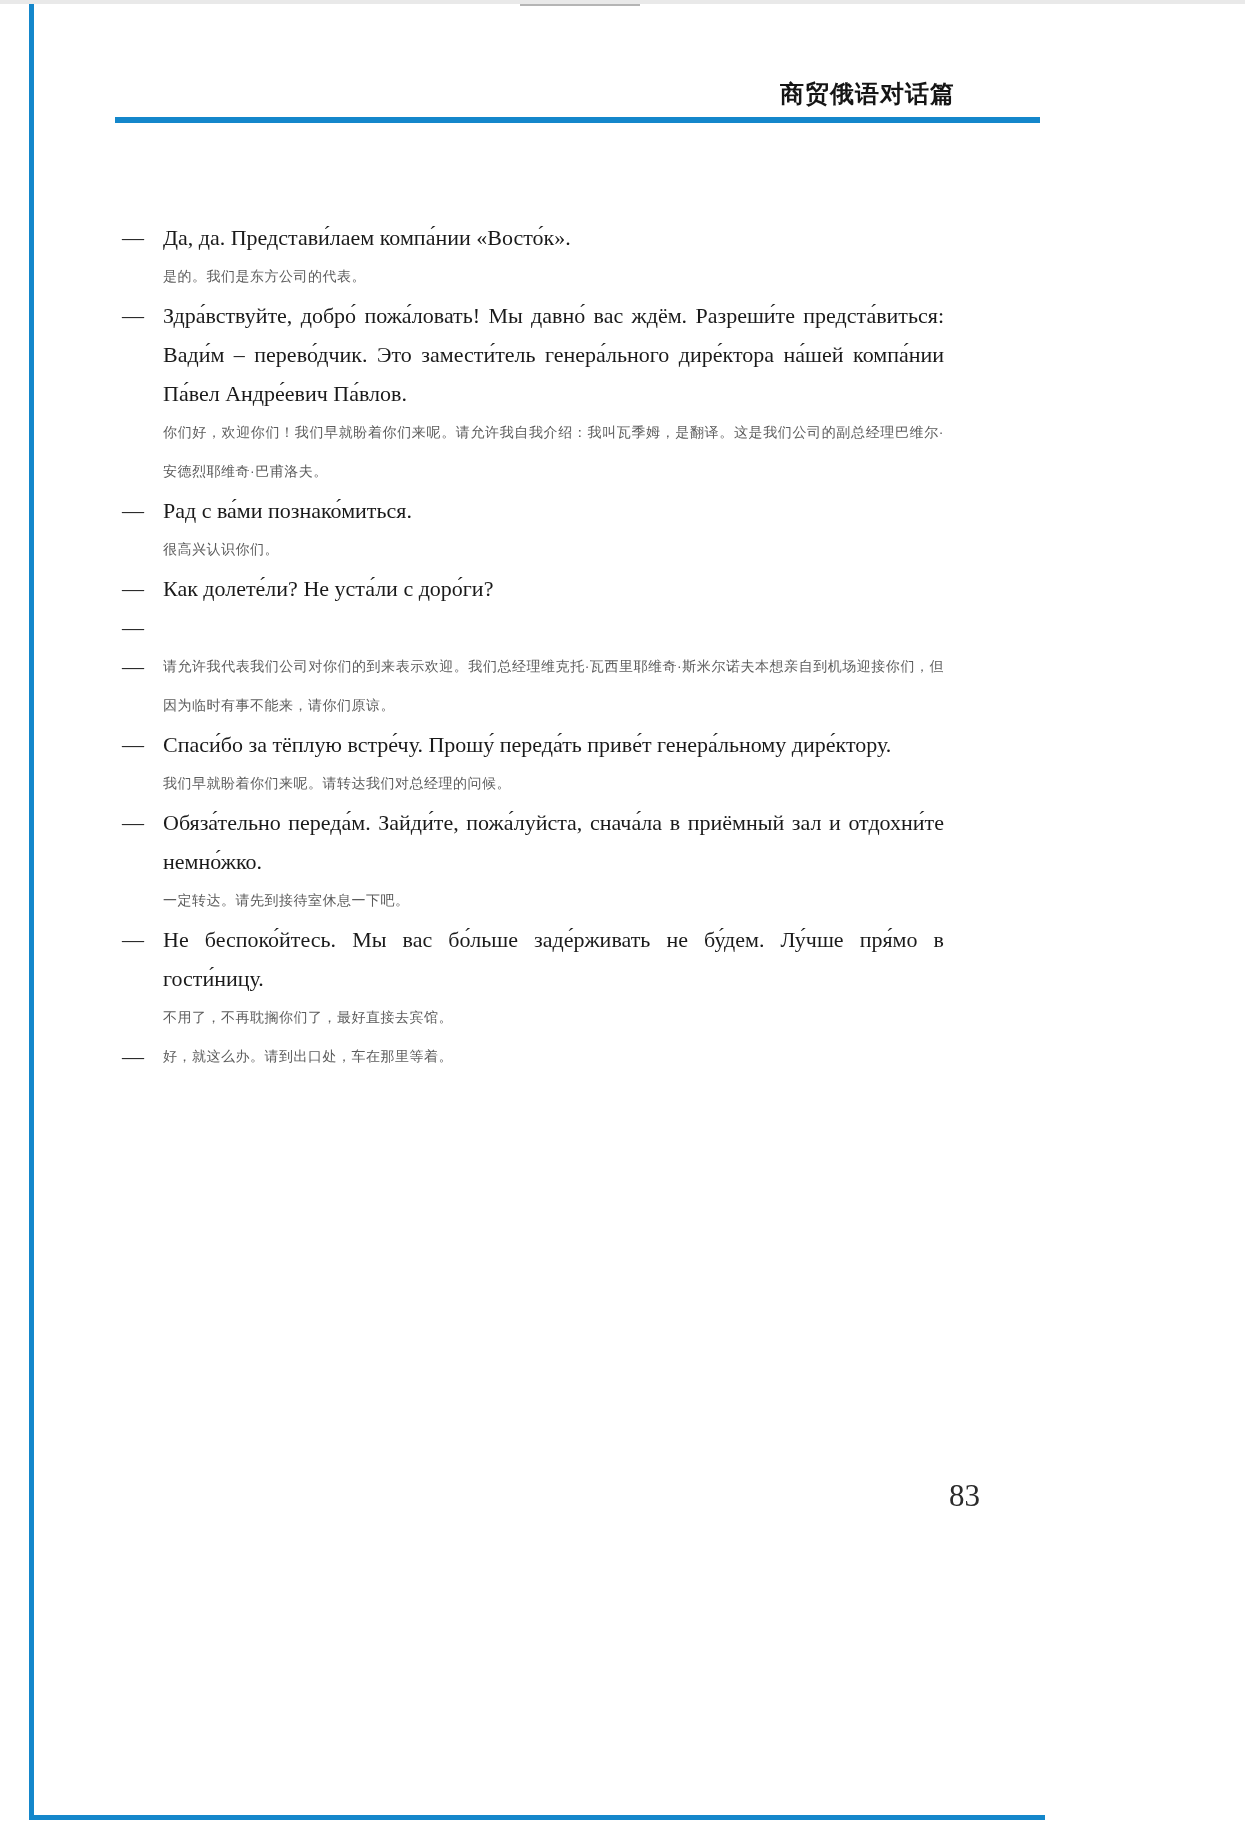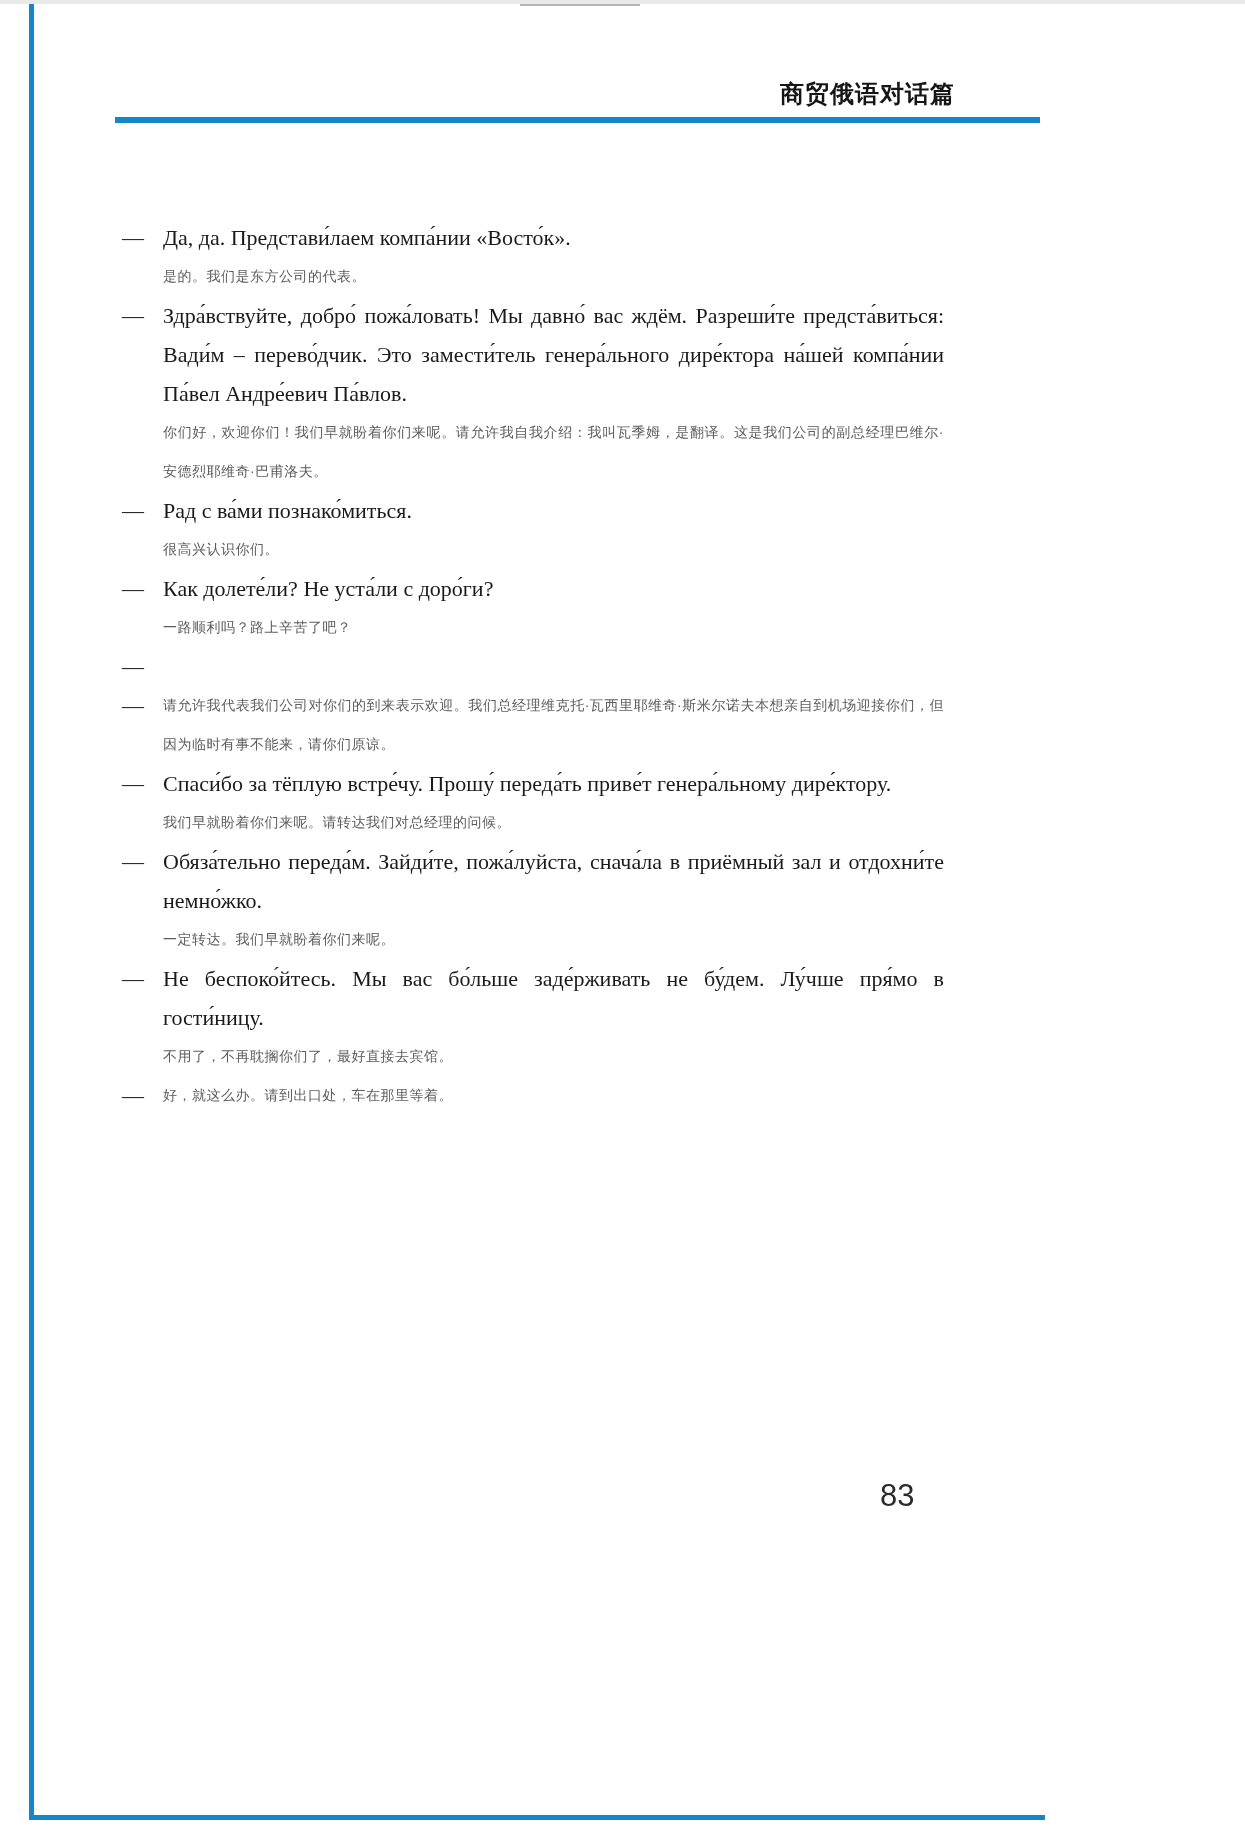--- a/index.html
+++ b/index.html
@@ -76,22 +76,22 @@
     font-size: 14px;
     line-height: 39px;
     color: #5c5c5c;
     text-align: justify;
     letter-spacing: 0.5px;
   }
   .page-number {
     position: absolute;
     left: 880px; top: 1474px;
     width: 100px;
-    text-align: left;
-    font-family: Liberation Sans, sans-serif;
+    text-align: right;
+    font-family: Liberation Serif, serif;
     font-size: 31px;
     color: #2b2b2b;
   }
 </style>
 </head>
 <body>
 
 <div class="page">
 
   <div class="top-edge-mark"></div>
@@ -122,21 +122,20 @@
     <div class="texts">
       <p class="ru">Рад с ва́ми познако́миться.</p>
       <p class="zh">很高兴认识你们。</p>
     </div>
   </div>
 
   <div class="dlg">
     <div class="dash">—</div>
     <div class="texts">
       <p class="ru">Как долете́ли? Не уста́ли с доро́ги?</p>
-      <p class="zh">一路顺利吗？路上辛苦了吧？</p>
     </div>
   </div>
 
   <div class="dlg">
     <div class="dash">—</div>
     <div class="texts">
     </div>
   </div>
 
   <div class="dlg">
@@ -151,21 +150,21 @@
     <div class="texts">
       <p class="ru">Спаси́бо за тёплую встре́чу. Прошу́ переда́ть приве́т генера́льному дире́ктору.</p>
       <p class="zh">我们早就盼着你们来呢。请转达我们对总经理的问候。</p>
     </div>
   </div>
 
   <div class="dlg">
     <div class="dash">—</div>
     <div class="texts">
       <p class="ru">Обяза́тельно переда́м. Зайди́те, пожа́луйста, снача́ла в приёмный зал и отдохни́те немно́жко.</p>
-      <p class="zh">一定转达。我们早就盼着你们来呢。</p>
+      <p class="zh">一定转达。请先到接待室休息一下吧。</p>
     </div>
   </div>
 
   <div class="dlg">
     <div class="dash">—</div>
     <div class="texts">
       <p class="ru">Не беспоко́йтесь. Мы вас бо́льше заде́рживать не бу́дем. Лу́чше пря́мо в гости́ницу.</p>
       <p class="zh">不用了，不再耽搁你们了，最好直接去宾馆。</p>
     </div>
   </div>

